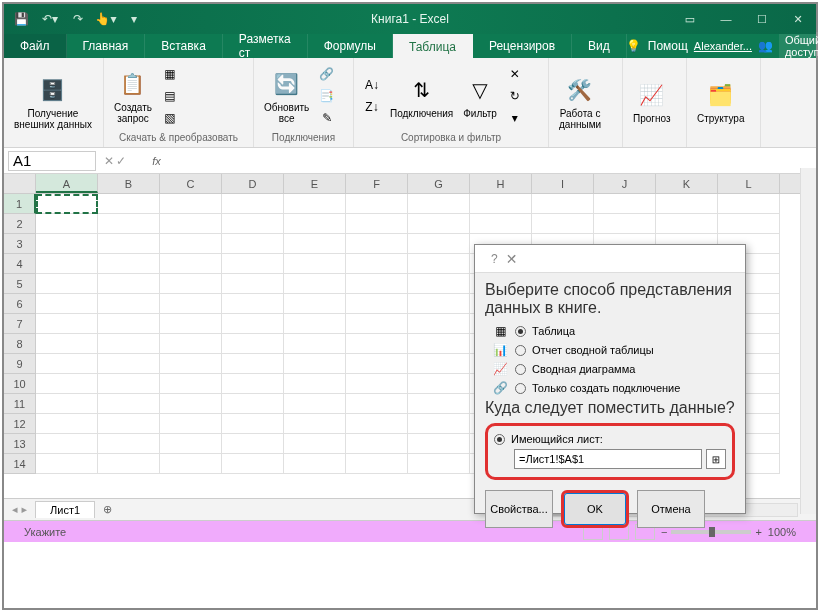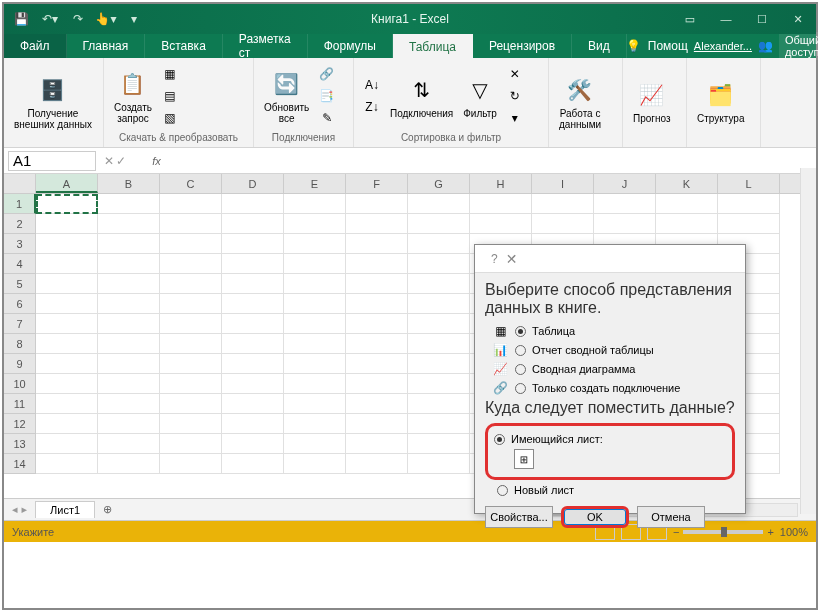--- a/index.html
+++ b/index.html
@@ -60,21 +60,21 @@
 
 .sheet-tabs { height: 22px; border-top: 1px solid #ccc; display: flex; align-items: center; background: #f3f3f3; font-size: 11px; }
 .sheet-nav { display: flex; gap: 4px; padding: 0 8px; color: #999; }
 .sheet-tab { padding: 2px 14px; border: 1px solid #ccc; border-bottom: none; background: #fff; cursor: pointer; }
 .sheet-add { padding: 0 8px; color: #666; cursor: pointer; }
 .sheet-scroll { margin-left: auto; display: flex; align-items: center; gap: 4px; padding-right: 8px; }
 .hscroll-track { width: 260px; height: 14px; background: #eee; border: 1px solid #ddd; position: relative; }
 .hscroll-thumb { position: absolute; left: 0; top: 0; width: 40px; height: 12px; background: #ccc; }
 
 
-.status-bar { height: 22px; background: #eab308; border-top: 1px solid #ccc; display: flex; align-items: center; font-size: 11px; color: #555; padding: 0 8px; }
+.status-bar { height: 22px; background: #f0abfc; border-top: 1px solid #ccc; display: flex; align-items: center; font-size: 11px; color: #555; padding: 0 20px; }
 .status-right { margin-left: auto; display: flex; align-items: center; gap: 6px; }
 .view-btn { width: 20px; height: 16px; border: 1px solid #ccc; cursor: pointer; }
 .zoom-slider { display: flex; align-items: center; gap: 4px; }
 .zoom-track { width: 80px; height: 4px; background: #ccc; position: relative; }
 .zoom-thumb { position: absolute; left: 38px; top: -3px; width: 6px; height: 10px; background: #666; }
 
 
 .dialog { position: absolute; left: 470px; top: 240px; width: 272px; height: 270px; background: #f0f0f0; border: 1px solid #888; box-shadow: 2px 2px 8px rgba(0,0,0,0.3); font-size: 11px; }
 .dialog-titlebar { height: 28px; display: flex; align-items: center; padding: 0 8px; background: #fff; border-bottom: 1px solid #ddd; }
 .dialog-title { flex: 1; font-size: 12px; color: #444; }
@@ -87,21 +87,21 @@
 .dlg-radio { width: 11px; height: 11px; border: 1px solid #666; border-radius: 50%; display: inline-block; position: relative; }
 .dlg-radio.checked::after { content: ''; width: 5px; height: 5px; background: #333; border-radius: 50%; position: absolute; left: 2px; top: 2px; }
 .dlg-check { width: 11px; height: 11px; border: 1px solid #666; display: inline-block; }
 
 .highlight-box { border: 3px solid #e03030; border-radius: 10px; padding: 4px 6px; margin: 4px 0; }
 .ref-input-row { display: flex; align-items: center; gap: 4px; margin: 4px 0 4px 20px; }
 .ref-input { flex: 1; height: 20px; border: 1px solid #888; padding: 1px 4px; font-size: 11px; background: #fff; }
 .ref-btn { width: 20px; height: 20px; border: 1px solid #888; background: #fff; display: flex; align-items: center; justify-content: center; font-size: 10px; cursor: pointer; }
 
 .dlg-buttons { display: flex; gap: 8px; justify-content: flex-start; margin-top: 10px; }
-.dlg-btn { min-width: 68px; height: 22px; border: 1px solid #999; background: #e8e8e8; cursor: pointer; font-size: 11px; display: flex; align-items: center; justify-content: center; }
+.dlg-btn { min-width: 68px; height: 38px; border: 1px solid #999; background: #e8e8e8; cursor: pointer; font-size: 11px; display: flex; align-items: center; justify-content: center; }
 .dlg-btn.ok-highlight { border: 3px solid #e03030; border-radius: 6px; background: #e1e1e1; box-shadow: inset 0 0 0 1px #0078d7; }
 
 
 .vscroll { position: absolute; right: 0; top: 164px; width: 16px; height: 346px; background: #f0f0f0; border-left: 1px solid #ddd; }
 </style>
 </head>
 <body>
 
 <div class="outer-border">
 
@@ -541,28 +541,25 @@
         <span>Только создать подключение</span>
       </div>
       <div class="dlg-prompt" style="">Куда следует поместить данные?</div>
 
       <div class="highlight-box">
         <div class="dlg-opt" style="margin-left:0">
           <span class="dlg-radio checked"></span>
           <span>Имеющийся лист:</span>
         </div>
         <div class="ref-input-row">
+          <input class="ref-input" value="=Лист1!$A$1" style="">
           <div class="ref-btn">⊞</div>
         </div>
       </div>
 
-      <div class="dlg-opt" style="margin-left:12px">
-        <span class="dlg-radio"></span>
-        <span>Новый лист</span>
-      </div>
 
 
       <div class="dlg-buttons">
         <div class="dlg-btn">Свойства...</div>
         <div class="dlg-btn ok-highlight">OK</div>
         <div class="dlg-btn">Отмена</div>
       </div>
     </div>
   </div>
 

